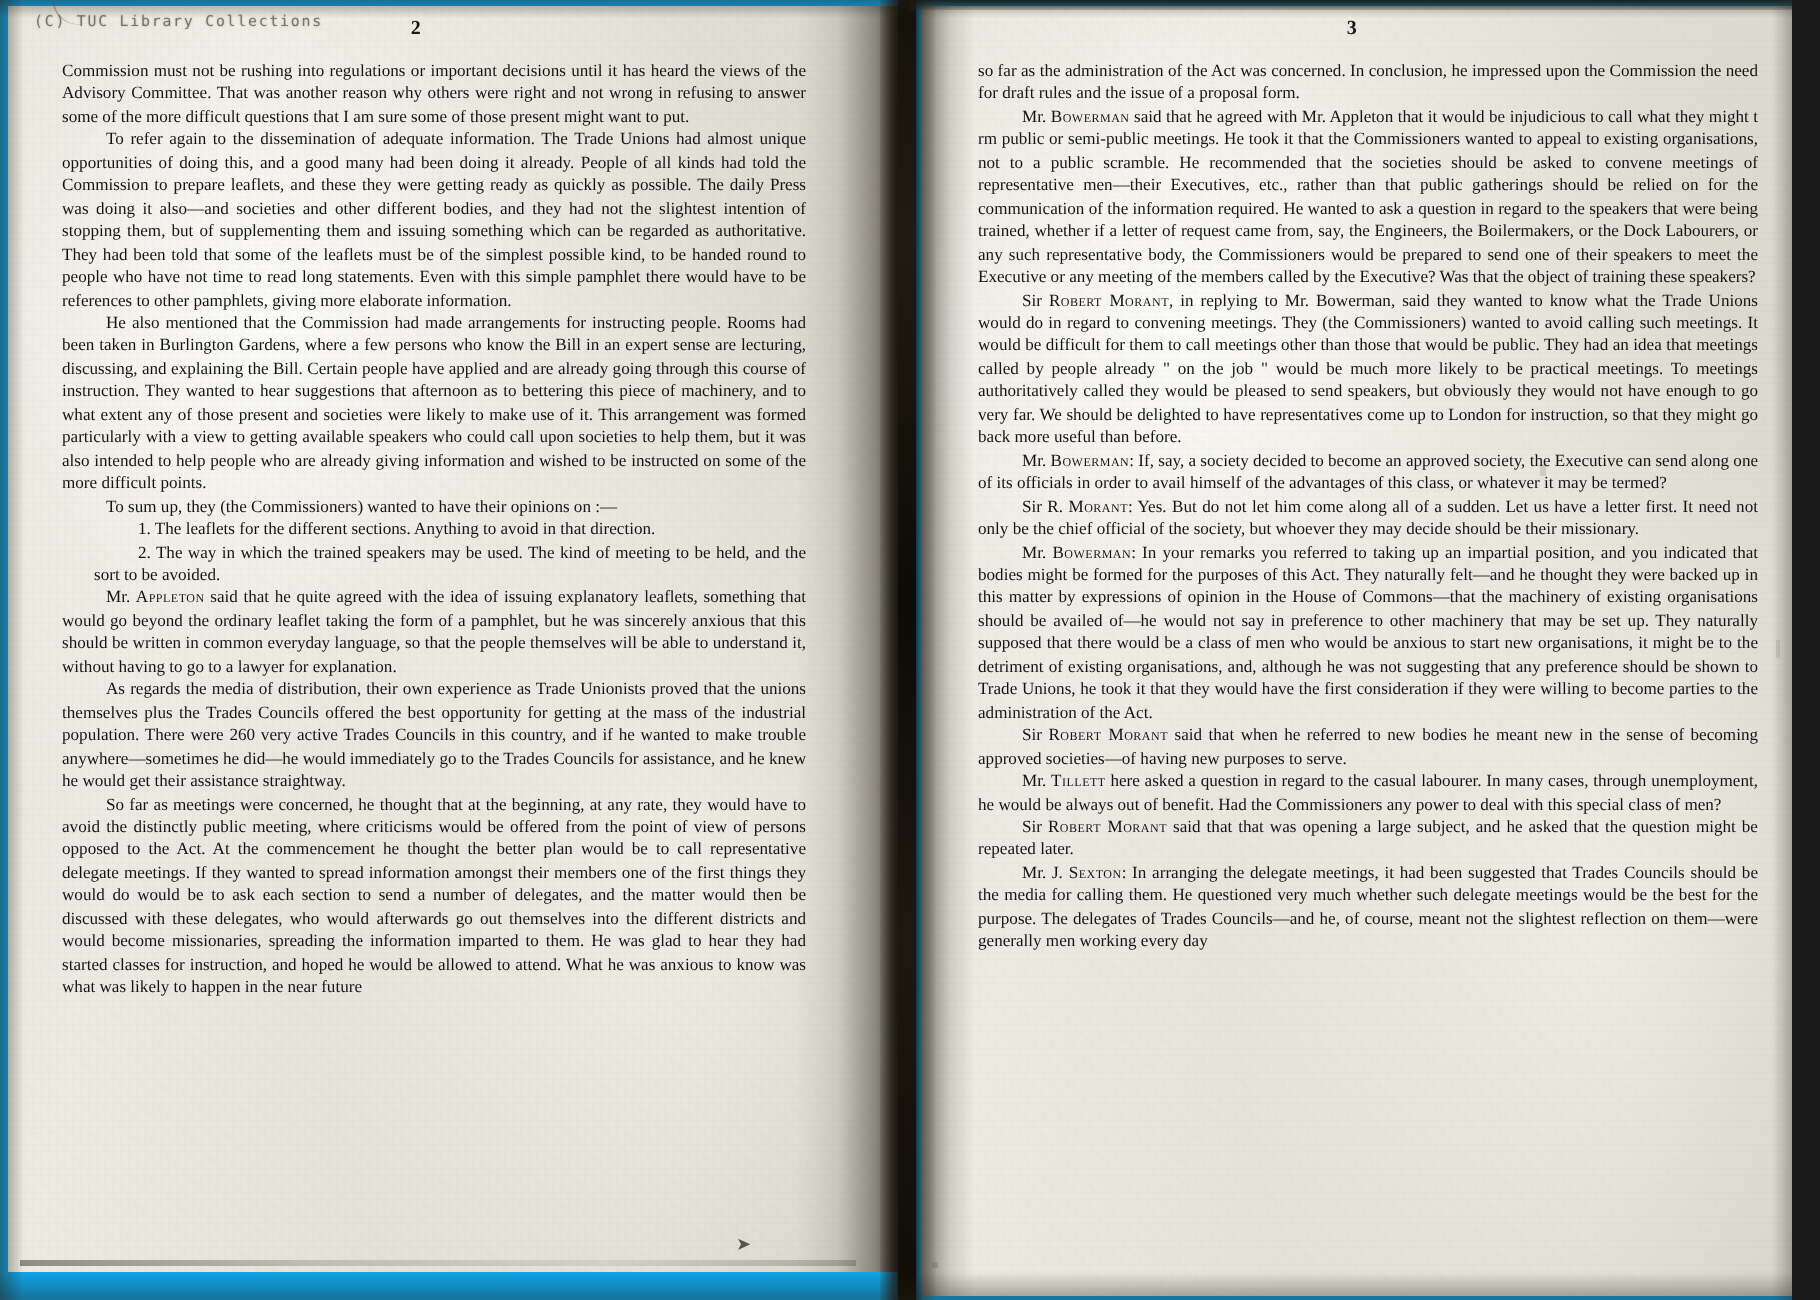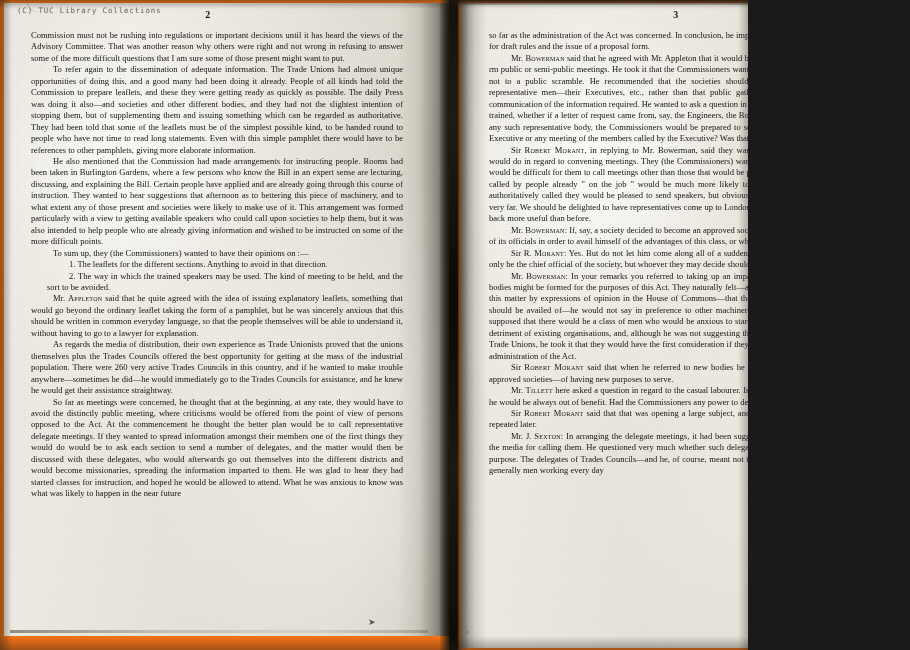--- a/index.html
+++ b/index.html
@@ -4,24 +4,24 @@
 <title>Scanned Document Spread</title>
 <style>
   html, body {
     margin: 0;
     padding: 0;
     background: #1a1a1a;
   }
 
   #scan {
     position: relative;
-    width: 748px;
+    width: 896px;
     height: 650px;
     overflow: hidden;
-    background: #f97316;
+    background: #0ea5e9;
     font-family: "Liberation Serif", "DejaVu Serif", serif;
   }
 
   
   .sheet {
     position: absolute;
     background: #d8d6cf;
     overflow: hidden;
   }
 

